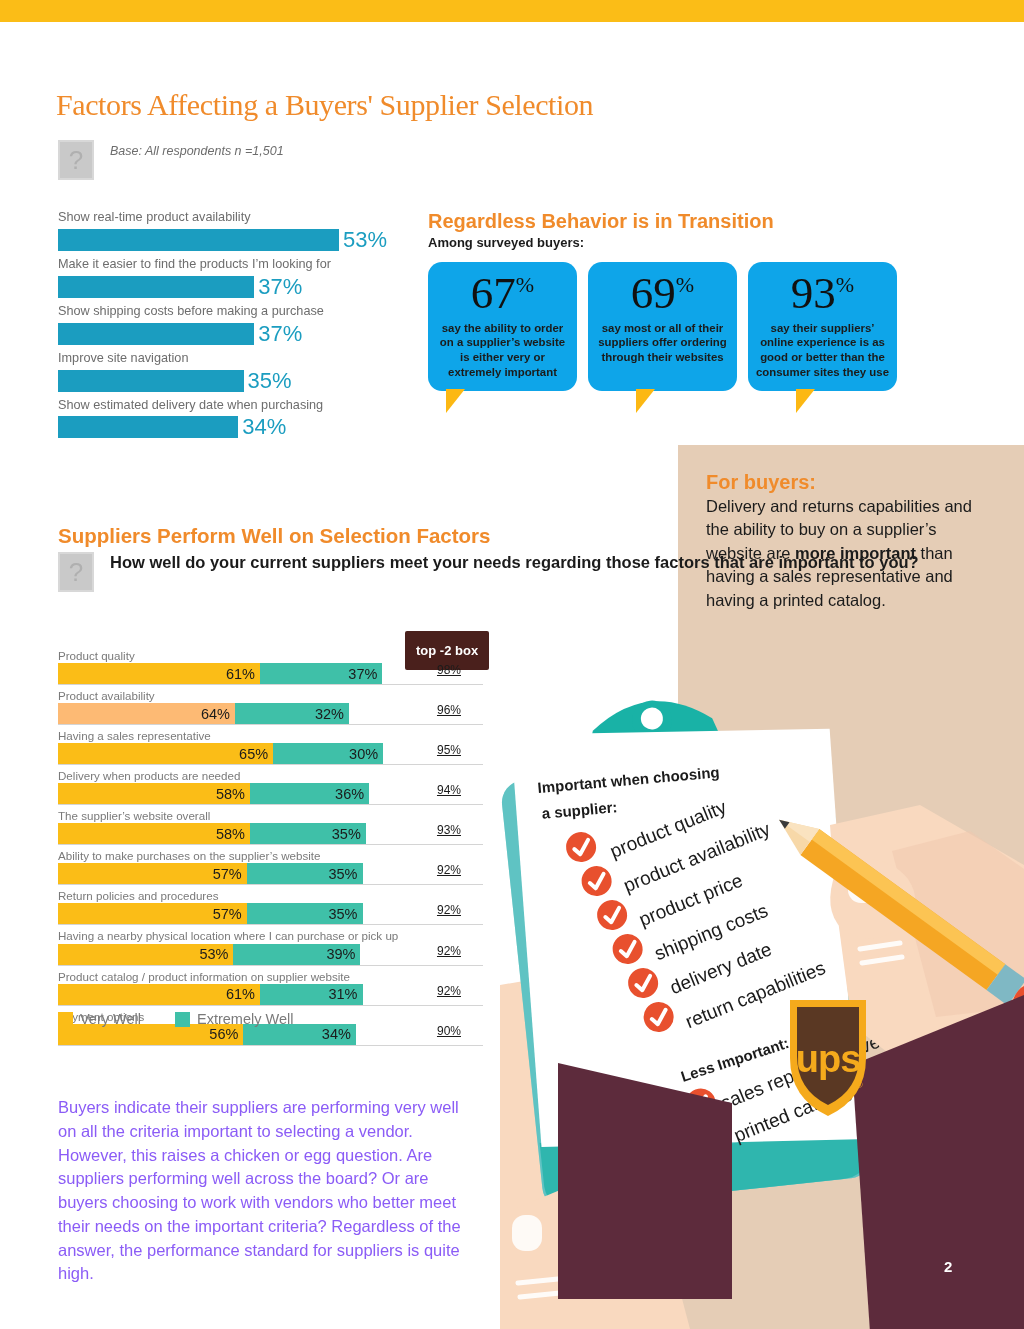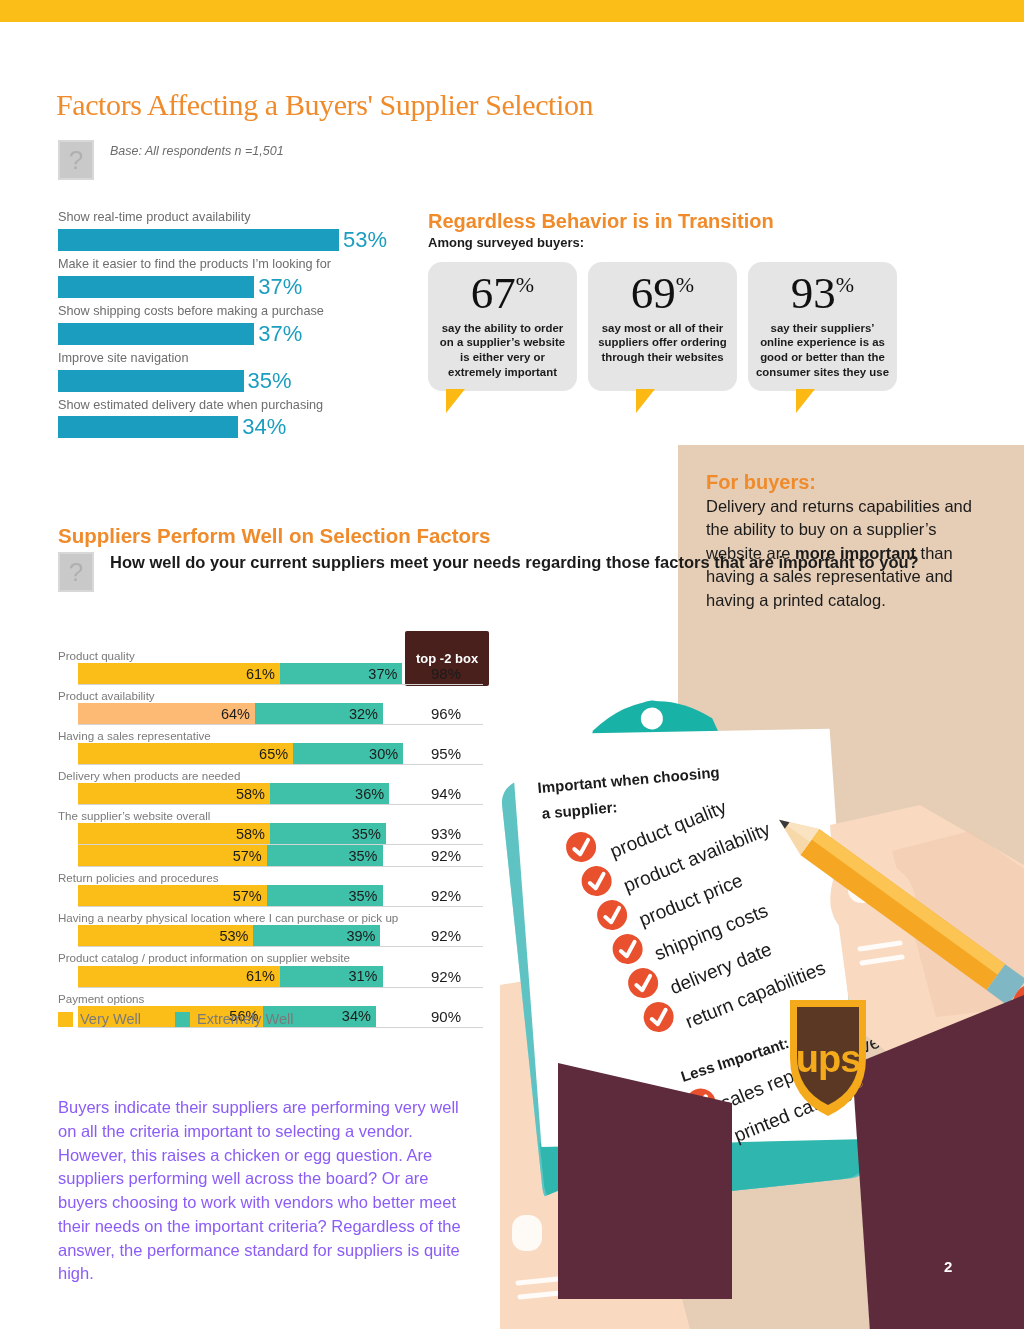--- a/index.html
+++ b/index.html
@@ -37,21 +37,21 @@
   .impr-label{font-size:12.7px;color:#6d6d6d;line-height:1.25;margin-bottom:3px;}
   .impr-barwrap{display:flex;align-items:center;}
   .impr-bar{height:22px;background:#1b9dc0;}
   .impr-val{font-size:22px;color:#1b9dc0;margin-left:4px;line-height:1;font-weight:400;}
 
   
   .pb{position:absolute;left:428px;top:210px;width:470px;}
   .pb-title{font-size:20px;font-weight:bold;color:#f08b2b;line-height:1.1;}
   .pb-sub{font-size:13px;color:#1b1b1b;margin-top:3px;font-weight:bold;}
   .pb-cards{display:flex;gap:11px;margin-top:12px;}
-  .pb-card{position:relative;width:149px;background:#e5e5e5;border-radius:14px;padding:10px 7px 12px;box-sizing:border-box;text-align:center;}
+  .pb-card{position:relative;width:149px;background:#0ea5e9;border-radius:14px;padding:10px 7px 12px;box-sizing:border-box;text-align:center;}
   .pb-card .tail{position:absolute;left:18px;bottom:-22px;width:0;height:0;
     border-left:19px solid #fcb813;border-bottom:24px solid transparent;}
   .pb-card.c2 .tail{left:48px;}
   .pb-card.c3 .tail{left:48px;}
   .pb-num{font-family:"Liberation Serif", serif;font-size:45px;color:#111;line-height:0.95;}
   .pb-num sup{font-size:22px;vertical-align:super;line-height:0;}
   .pb-desc{font-size:11.4px;font-weight:bold;color:#1b1b1b;line-height:1.28;margin-top:6px;}
 
   
   .buyers-panel{position:absolute;left:678px;top:445px;width:346px;height:884px;background:#e5cdb6;}
@@ -59,32 +59,32 @@
   .buyers-title{font-size:20px;font-weight:bold;color:#f08b2b;line-height:1.2;}
   .buyers-body{font-size:16.5px;color:#1b1b1b;line-height:1.42;margin-top:1px;}
   .buyers-body b{font-weight:bold;}
 
   
   .sp-title{position:absolute;left:58px;top:524px;font-size:20.5px;font-weight:bold;color:#f08b2b;}
   .qblock2{position:absolute;left:58px;top:552px;display:flex;gap:16px;align-items:flex-start;}
   .q2-text{font-size:16.5px;font-weight:bold;color:#1b1b1b;line-height:1.26;}
 
   .topbox{position:absolute;left:405px;top:631px;background:#4a201c;color:#fff;
-    font-size:13px;font-weight:bold;padding:20px 11px;border-radius:2px;}
+    font-size:13px;font-weight:bold;padding:12px 11px;border-radius:2px;}
 
   
   .st-chart{position:absolute;left:58px;top:645px;width:425px;}
   .st-row{position:relative;}
   .st-label{font-size:11.6px;color:#7a7a7a;line-height:1.3;padding-top:3px;}
-  .st-bars{display:flex;align-items:center;border-bottom:1px solid #d4d4d4;padding-bottom:0;margin-left:20px;}
+  .st-bars{display:flex;align-items:flex-start;border-bottom:1px solid #d4d4d4;padding-bottom:0;}
   .st-seg{height:21px;display:flex;align-items:center;justify-content:flex-end;box-sizing:border-box;padding-right:5px;}
   .st-seg.a{background:#fbbd17;}
   .st-seg.b{background:#3fc0a8;}
   .st-seg span{font-size:14.5px;color:#1b1b1b;}
-  .st-total{font-size:15px;color:#1b1b1b;margin-left:auto;padding-right:22px;}
+  .st-total{font-size:12px;color:#1b1b1b;margin-left:auto;padding-right:22px;text-decoration:underline;}
 
   .legend{position:absolute;left:58px;top:1011px;display:flex;align-items:center;gap:10px;}
   .legend-item{display:flex;align-items:center;gap:7px;}
   .legend-sw{width:15px;height:15px;}
   .legend-tx{font-size:14.5px;color:#7a7a7a;text-align:right;}
 
   
   .para{position:absolute;left:58px;top:1056px;width:420px;font-size:16.5px;color:#8b5cf6;line-height:1.44;margin-top:40px;}
 
   
@@ -193,21 +193,21 @@
         </div>
         <div class="st-total">98%</div>
       </div>
     </div>
     <div class="st-row">
       <div class="st-label">Product availability</div>
       <div class="st-bars">
         <div class="st-seg a" style="width: 177px; background: #fdba74;">
           <span>64%</span>
         </div>
-        <div class="st-seg b" style="width: 128px; background: rgb(63, 192, 168); padding-left: 41px;">
+        <div class="st-seg b" style="width: 114px; background: rgb(63, 192, 168); padding-left: 41px;">
           <span>32%</span>
         </div>
         <div class="st-total">96%</div>
       </div>
     </div>
     <div class="st-row">
       <div class="st-label">Having a sales representative</div>
       <div class="st-bars">
         <div class="st-seg a" style="width: 215.15px; background: rgb(251, 189, 23);">
           <span>65%</span>
@@ -236,20 +236,21 @@
         <div class="st-seg a" style="width: 191.98px; background: rgb(251, 189, 23);">
           <span>58%</span>
         </div>
         <div class="st-seg b" style="width: 115.85px; background: rgb(63, 192, 168);">
           <span>35%</span>
         </div>
         <div class="st-total">93%</div>
       </div>
     </div>
     <div class="st-row">
+      <div class="st-label">Ability to make purchases on the supplier’s website</div>
       <div class="st-bars">
         <div class="st-seg a" style="width: 188.67px; background: rgb(251, 189, 23);">
           <span>57%</span>
         </div>
         <div class="st-seg b" style="width: 115.85px; background: rgb(63, 192, 168);">
           <span>35%</span>
         </div>
         <div class="st-total">92%</div>
       </div>
     </div>

